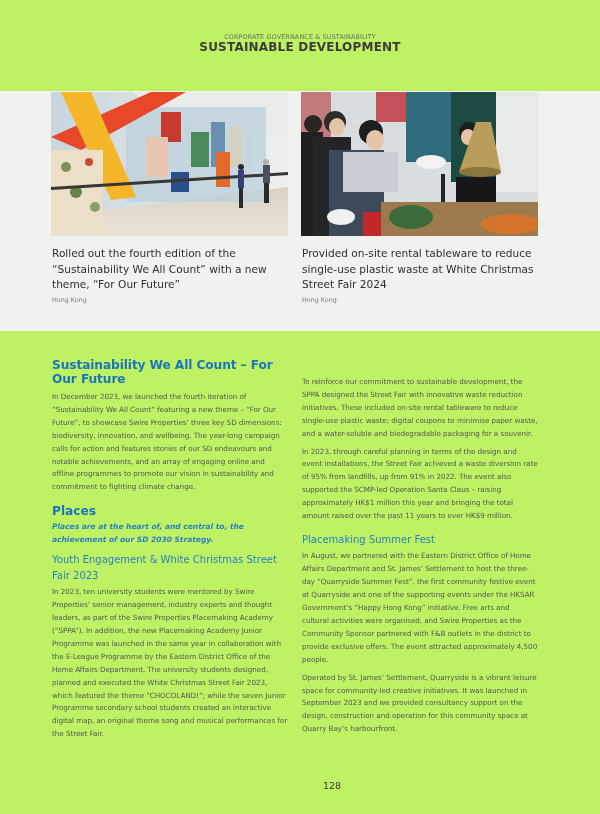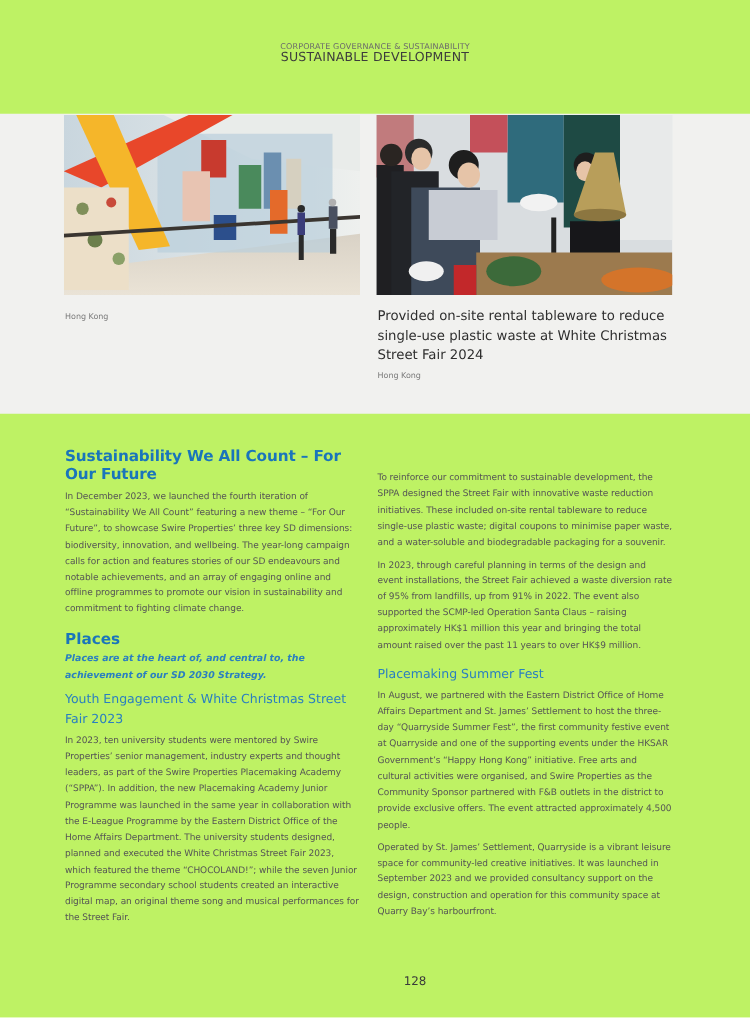--- a/index.html
+++ b/index.html
@@ -7,21 +7,21 @@
       width: 600px; height: 814px;
       background: #ffffff;
       font-family: "DejaVu Sans", sans-serif;
       overflow: hidden;
     }
     .page { position: relative; width: 600px; height: 814px; background: #bef264; }
 
     
     .header { position: absolute; top: 33px; left: 0; width: 600px; text-align: center; }
     .header .section { font-size: 6.4px; letter-spacing: 0.15px; color: #6b6b6b; line-height: 9px; }
-    .header .subsection { font-size: 10px; font-weight: normal; letter-spacing: 0.2px; color: #3c3c3c; line-height: 10px; }
+    .header .subsection { font-size: 12px; font-weight: bold; letter-spacing: 0.2px; color: #3c3c3c; line-height: 10px; }
 
     
     .band {
       position: absolute; top: 91px; left: 0; width: 600px; height: 240px;
       background: #f1f1ef;
     }
 
     
     .photo {
       position: absolute; top: 92px; height: 144px; overflow: hidden;
@@ -151,20 +151,21 @@
 
       <rect x="80" y="110" width="157" height="34" fill="#9c7a4e"></rect>
       <ellipse cx="210" cy="132" rx="30" ry="10" fill="#d4742a"></ellipse>
       <ellipse cx="110" cy="125" rx="22" ry="12" fill="#3c6a3a"></ellipse>
       <rect x="62" y="120" width="18" height="24" fill="#c2282a"></rect>
       <ellipse cx="40" cy="125" rx="14" ry="8" fill="#f0f0f0"></ellipse>
     </svg>
   </div>
 
   <div class="caption caption1">
+    <div class="ctitle">Rolled out the fourth edition of the “Sustainability We All Count” with a new theme, “For Our Future”</div>
     <div class="cloc">Hong Kong</div>
   </div>
   <div class="caption caption2">
     <div class="ctitle">Provided on-site rental tableware to reduce single-use plastic waste at White Christmas Street Fair 2024</div>
     <div class="cloc">Hong Kong</div>
   </div>
 
   <div class="col col-left">
     <div class="h-main">Sustainability We All Count – For Our Future</div>
     <p class="body">In December 2023, we launched the fourth iteration of “Sustainability We All Count” featuring a new theme – “For Our Future”, to showcase Swire Properties’ three key SD dimensions: biodiversity, innovation, and wellbeing. The year-long campaign calls for action and features stories of our SD endeavours and notable achievements, and an array of engaging online and offline programmes to promote our vision in sustainability and commitment to fighting climate change.</p>

